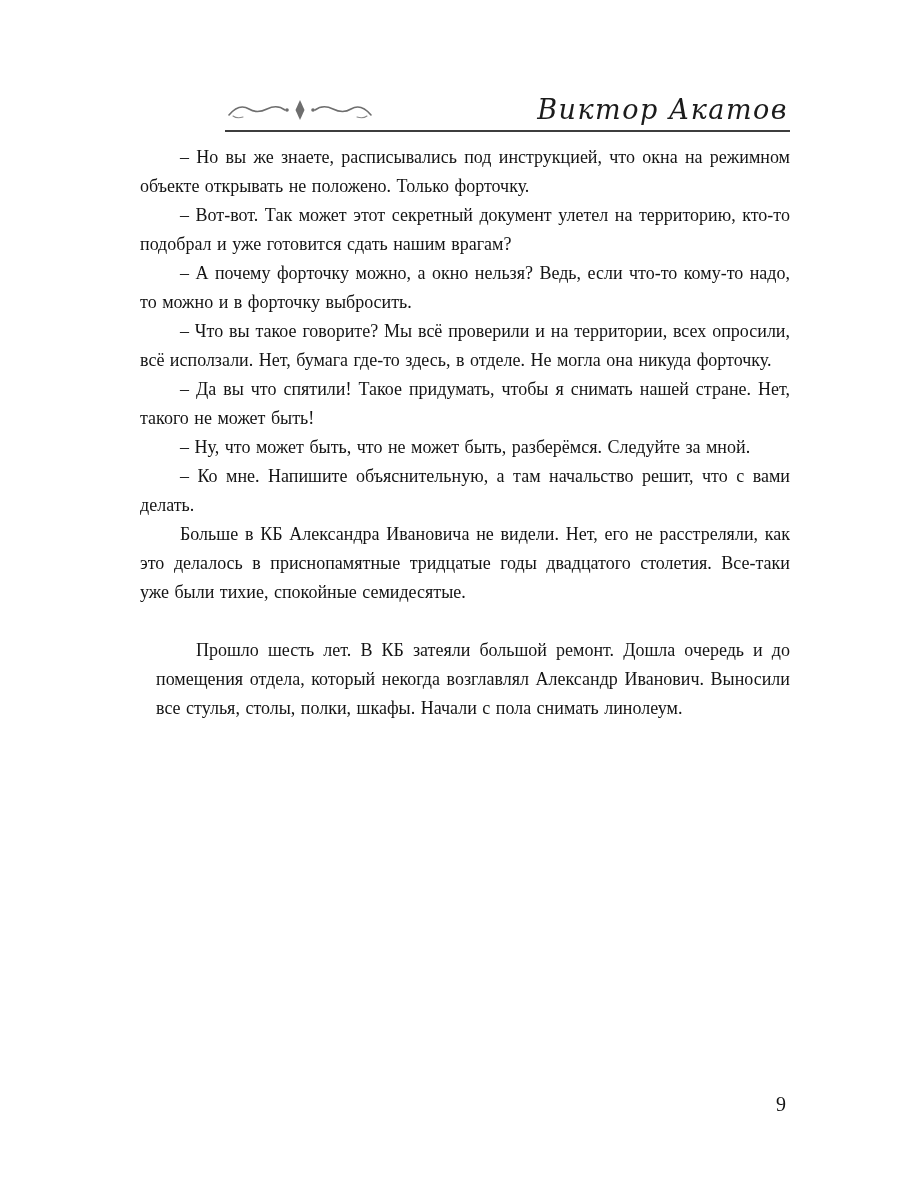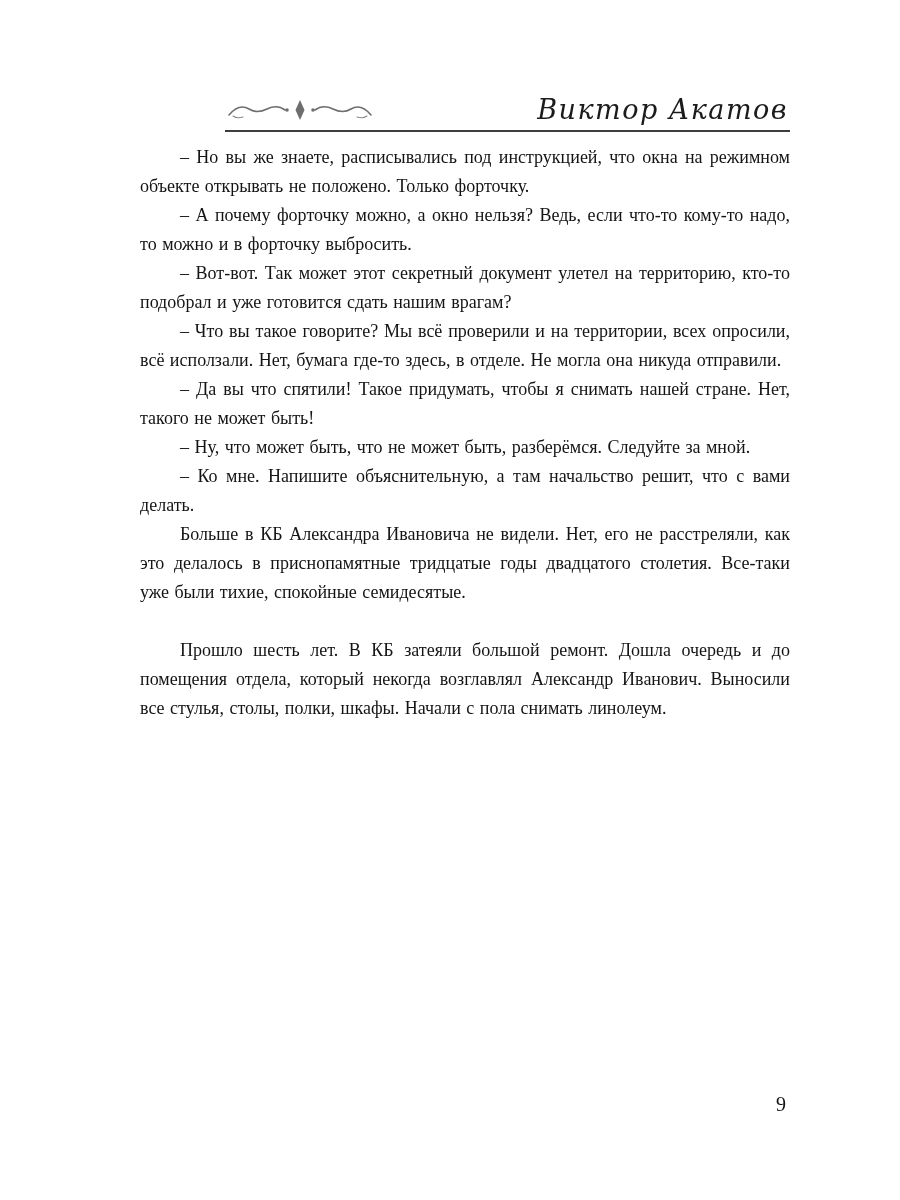--- a/index.html
+++ b/index.html
@@ -49,20 +49,21 @@
     color: #141414;
   }
 
   .body-text p.para {
     text-indent: 40px;
     word-spacing: 1px;
   }
 
   .body-text p.gap-above {
     margin-top: 29px;
+    margin-left: 16px;
   }
 
   .page-number {
     position: absolute;
     right: 114px;
     bottom: 84px;
     font-size: 20px;
     color: #141414;
   }
 </style>
@@ -81,23 +82,23 @@
         <circle cx="88" cy="13" r="1.8" fill="#6e6e6e"></circle>
         <path d="M8 19 Q12 22 18 20" fill="none" stroke="#8a8a8a" stroke-width="1.1" stroke-linecap="round"></path>
         <path d="M142 19 Q138 22 132 20" fill="none" stroke="#8a8a8a" stroke-width="1.1" stroke-linecap="round"></path>
       </svg>
     </span>
     <span class="author-name">Виктор Акатов</span>
   </header>
 
   <main class="body-text">
     <p class="para">– Но вы же знаете, расписывались под инструкцией, что окна на режимном объекте открывать не положено. Только форточку.</p>
+    <p class="para">– Вот-вот. Так может этот секретный документ улетел на территорию, кто-то подобрал и уже готовится сдать нашим врагам?</p>
     <p class="para">– А почему форточку можно, а окно нельзя? Ведь, если что-то кому-то надо, то можно и в форточку выбросить.</p>
-    <p class="para">– Вот-вот. Так может этот секретный документ улетел на территорию, кто-то подобрал и уже готовится сдать нашим врагам?</p>
-    <p class="para">– Что вы такое говорите? Мы всё проверили и на территории, всех опросили, всё исползали. Нет, бумага где-то здесь, в отделе. Не могла она никуда отправили.</p>
+    <p class="para">– Что вы такое говорите? Мы всё проверили и на территории, всех опросили, всё исползали. Нет, бумага где-то здесь, в отделе. Не могла она никуда форточку.</p>
     <p class="para">– Да вы что спятили! Такое придумать, чтобы я снимать нашей стране. Нет, такого не может быть!</p>
     <p class="para">– Ну, что может быть, что не может быть, разберёмся. Следуйте за мной.</p>
     <p class="para">– Ко мне. Напишите объяснительную, а там начальство решит, что с вами делать.</p>
     <p class="para">Больше в КБ Александра Ивановича не видели. Нет, его не расстреляли, как это делалось в приснопамятные тридцатые годы двадцатого столетия. Все-таки уже были тихие, спокойные семидесятые.</p>
     <p class="para gap-above">Прошло шесть лет. В КБ затеяли большой ремонт. Дошла очередь и до помещения отдела, который некогда возглавлял Александр Иванович. Выносили все стулья, столы, полки, шкафы. Начали с пола снимать линолеум.</p>
   </main>
 
   <span class="page-number">9</span>
 
 </div>

